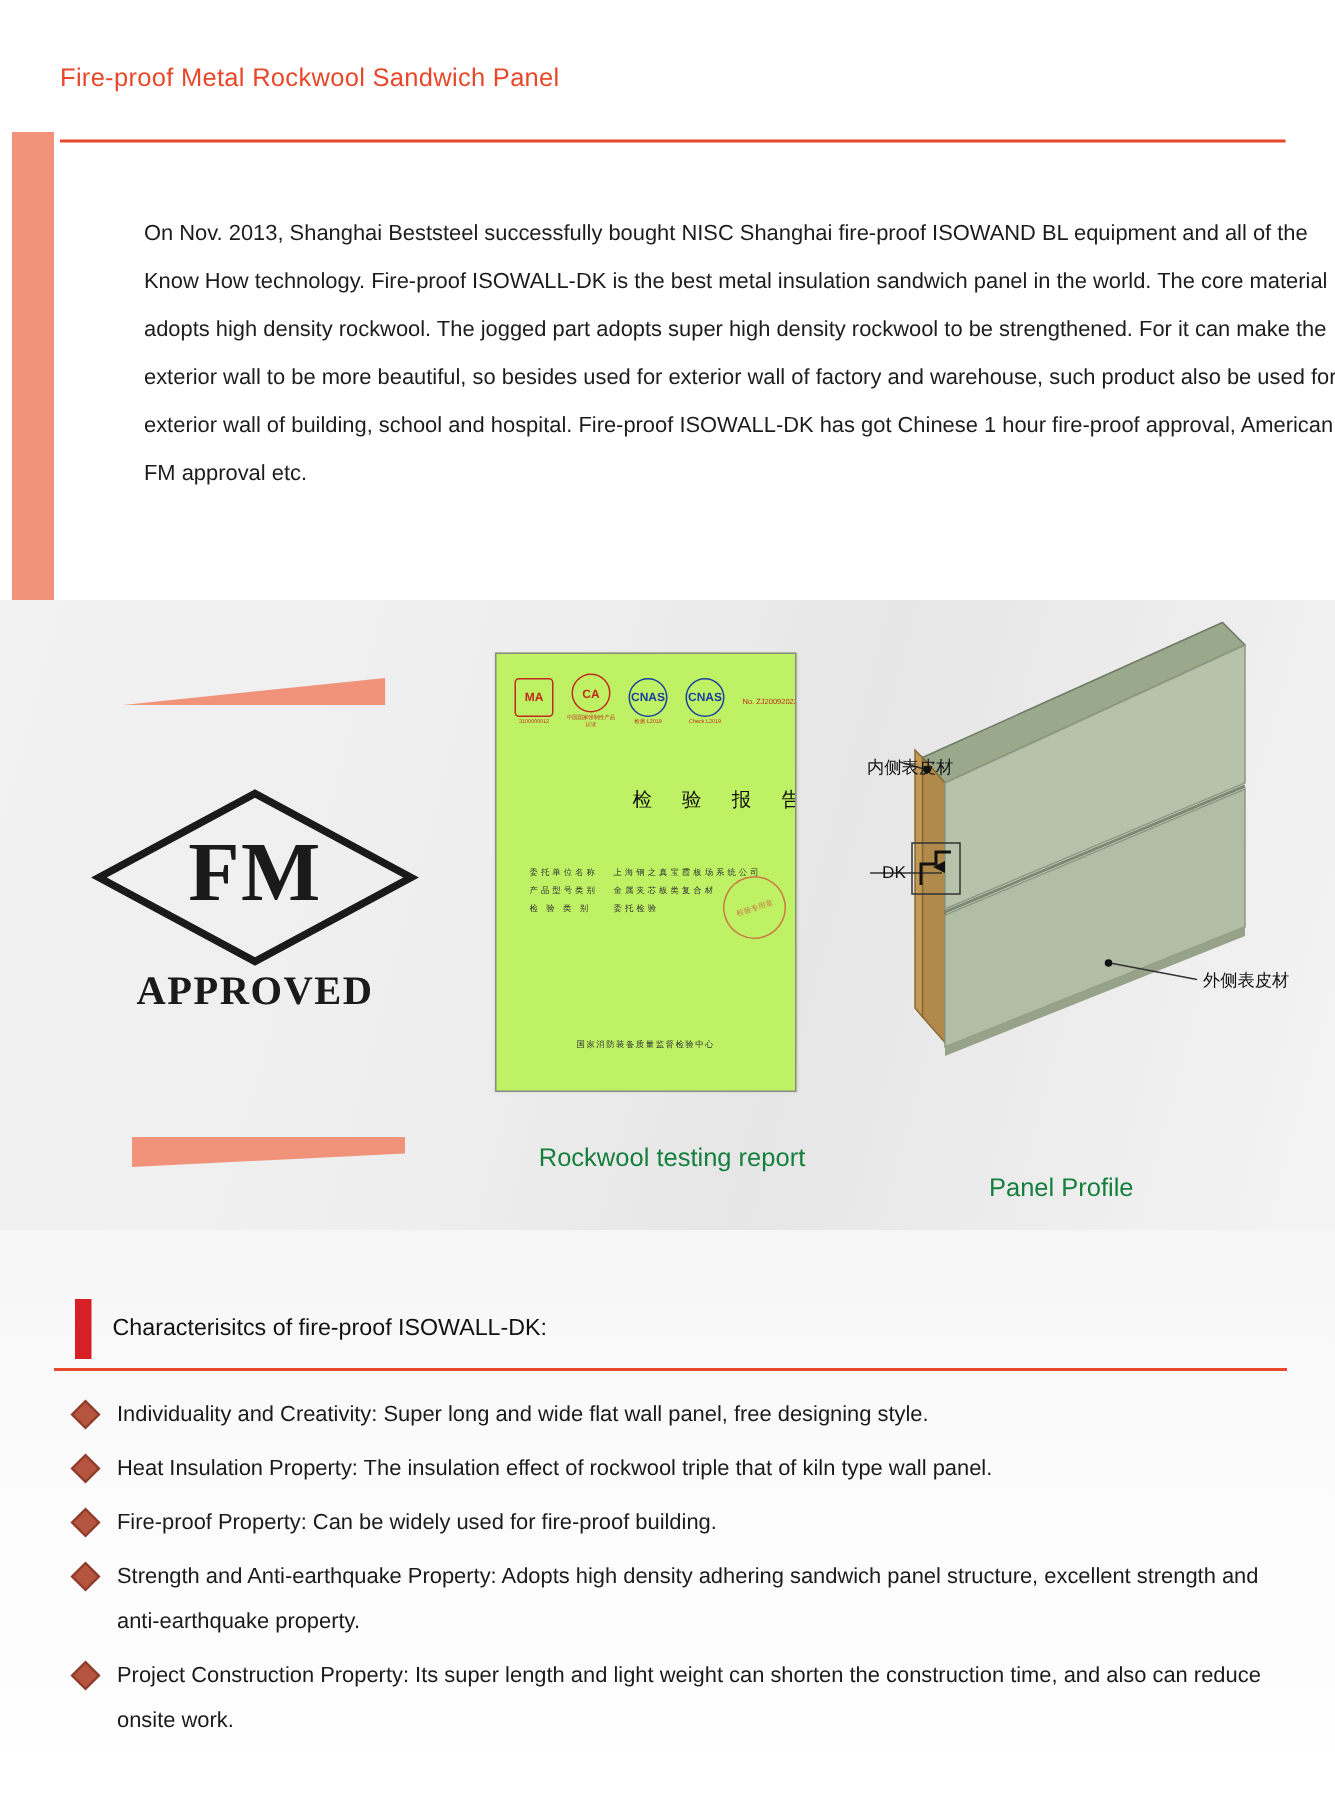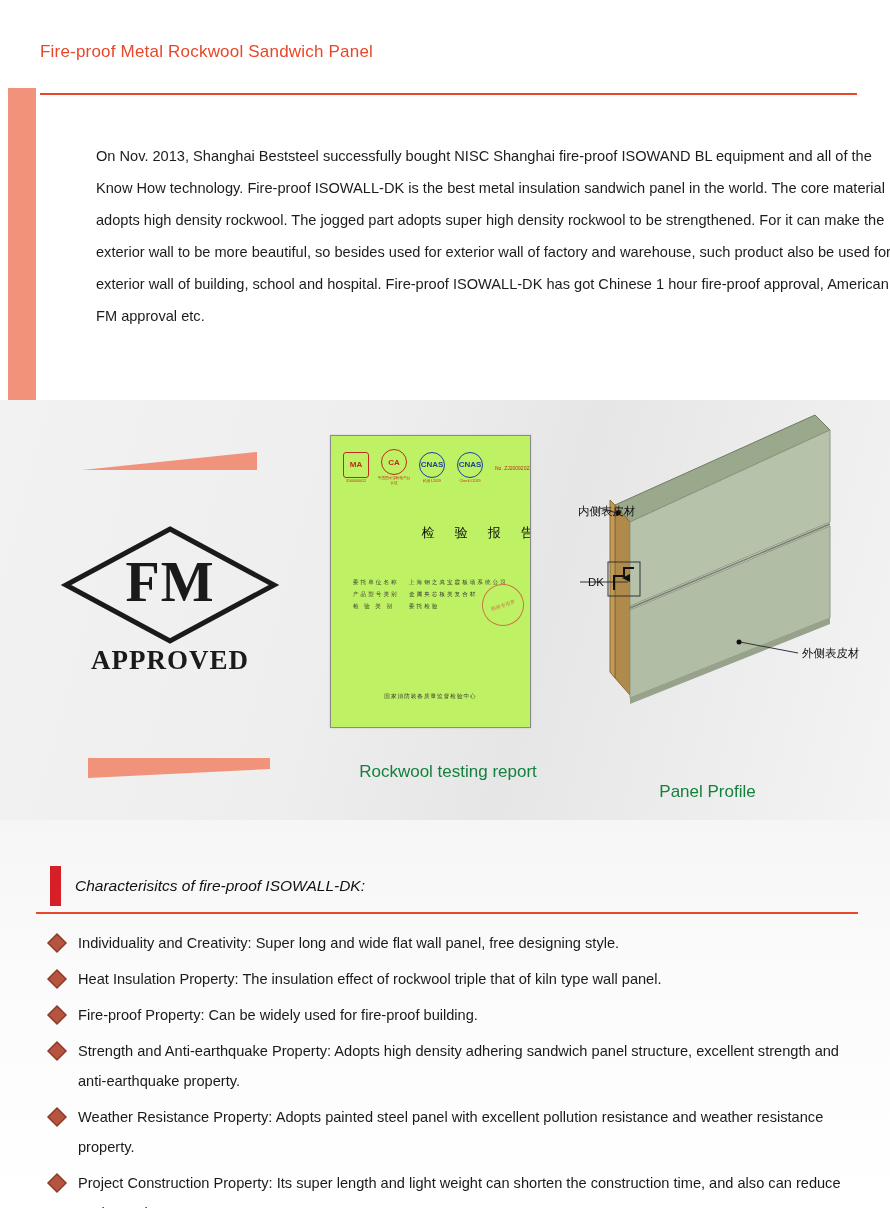--- a/index.html
+++ b/index.html
@@ -226,21 +226,20 @@
     color: #111;
     white-space: nowrap;
   }
 
   
   .char-head {
     position: absolute;
     left: 50px; top: 866px;
     display: flex;
     align-items: center;
-    font-style: italic;
   }
   .char-bar {
     width: 11px; height: 40px;
     background: #d61f26;
     margin-right: 14px;
   }
   .char-title {
     font-size: 15.5px;
     color: #111;
   }
@@ -403,29 +402,23 @@
       <div class="bullet-text">Fire-proof Property: Can be widely used for fire-proof building.</div>
     </div>
 
     <div class="bullet">
       <svg class="bullet-ico" viewBox="0 0 22 22">
         <polygon points="11,2 20,11 11,20 2,11" fill="#b5543f" stroke="#8e3a29" stroke-width="1.5"></polygon>
       </svg>
       <div class="bullet-text">Strength and Anti-earthquake Property: Adopts high density adhering sandwich panel structure, excellent strength and anti-earthquake property.</div>
     </div>
 
+
     <div class="bullet">
       <svg class="bullet-ico" viewBox="0 0 22 22">
         <polygon points="11,2 20,11 11,20 2,11" fill="#b5543f" stroke="#8e3a29" stroke-width="1.5"></polygon>
       </svg>
-      <div class="bullet-text">Weather Resistance Property: Adopts painted steel panel with excellent pollution resistance and weather resistance property.</div>
-    </div>
-
-    <div class="bullet">
-      <svg class="bullet-ico" viewBox="0 0 22 22">
-        <polygon points="11,2 20,11 11,20 2,11" fill="#b5543f" stroke="#8e3a29" stroke-width="1.5"></polygon>
-      </svg>
       <div class="bullet-text">Project Construction Property: Its super length and light weight can shorten the construction time, and also can reduce onsite work.</div>
     </div>
 
   </div>
 
 </div>
 
 </body></html>

